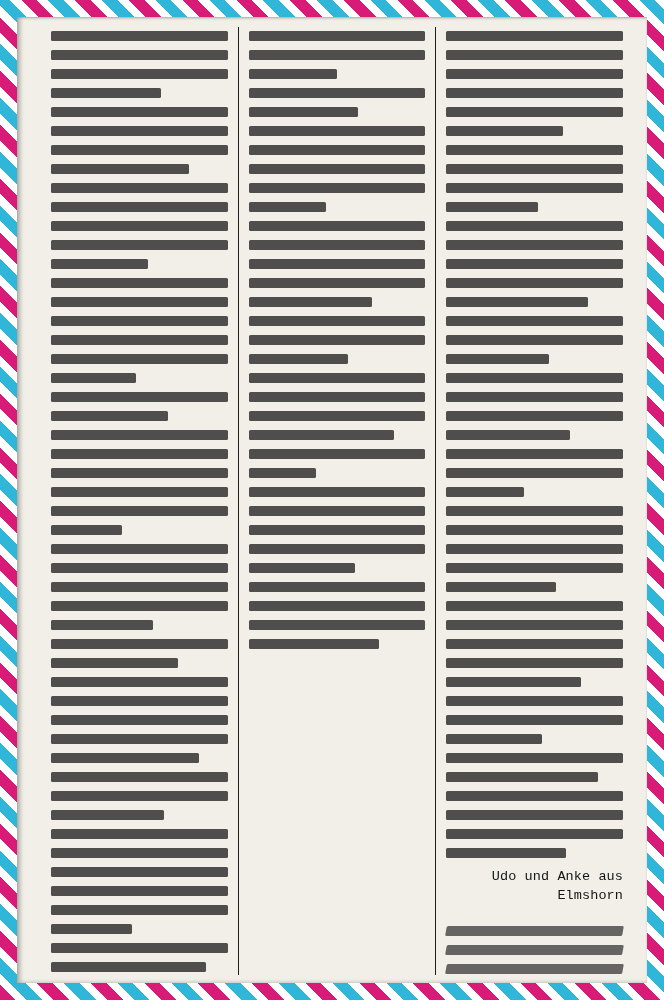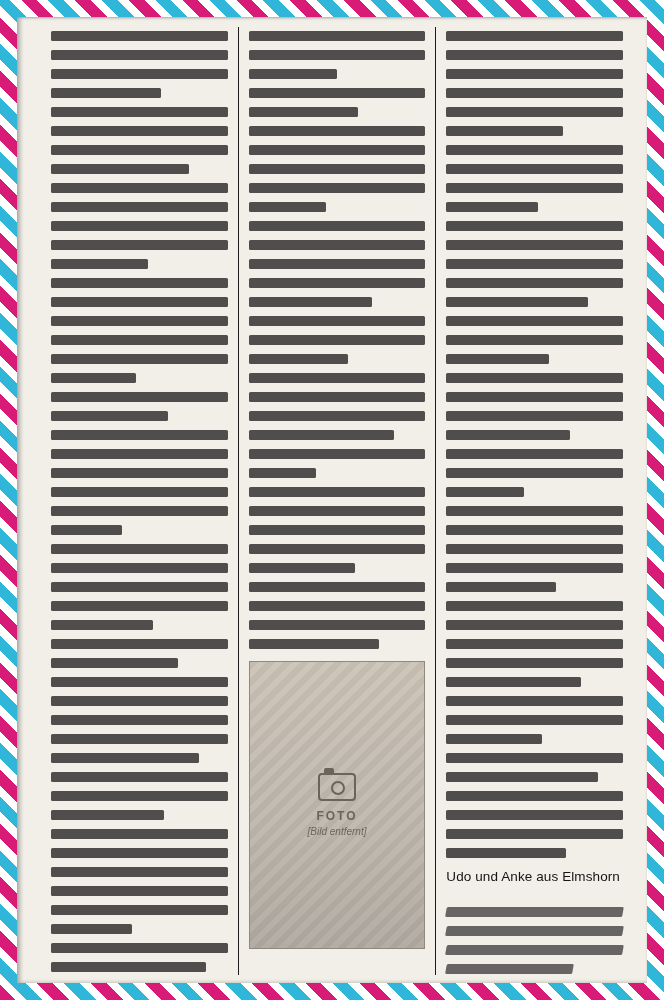--- a/index.html
+++ b/index.html
@@ -33,21 +33,21 @@
   }
   .col + .col{border-left:1.5px solid #1c1c1c;}
   
   .gl{
     height:9.5px;margin-bottom:9.5px;background:#2b2b2b;border-radius:1.5px;
     opacity:.82;
   }
   .gl.it{transform:skewX(-10deg);opacity:.7;}
   p.real{
     margin:0 0 2px 0;font-size:13.5px;line-height:19px;color:#151515;
-    text-align:left;letter-spacing:.1px;
+    text-align:right;letter-spacing:.1px;font-family:Liberation Mono, monospace;
   }
   .gap{height:19px;}
   .photo{
     margin:12px 0 6px 0;height:288px;width:100%;
     background:
       repeating-linear-gradient(135deg, rgba(0,0,0,.05) 0 6px, rgba(0,0,0,0) 6px 12px),
       linear-gradient(180deg,#cfc6ba 0%,#c2bbb1 55%,#b3ada5 100%);
     border:1px solid #8f887d;box-sizing:border-box;
     display:flex;flex-direction:column;align-items:center;justify-content:center;
     color:#6b6459;
@@ -144,25 +144,20 @@
         <div class="gl" style="width: 38%;"></div>
         <div class="gl"></div>
         <div class="gl"></div>
         <div class="gl"></div>
         <div class="gl"></div>
         <div class="gl" style="width: 60%;"></div>
         <div class="gl"></div>
         <div class="gl"></div>
         <div class="gl"></div>
         <div class="gl" style="width: 74%;"></div>
-        <div class="photo">
-          <div class="cam"></div>
-          <div class="lbl">FOTO</div>
-          <div class="note">[Bild entfernt]</div>
-        </div>
       </div>
     <div class="col">
         <div class="gl"></div>
         <div class="gl"></div>
         <div class="gl"></div>
         <div class="gl"></div>
         <div class="gl"></div>
         <div class="gl" style="width: 66%;"></div>
         <div class="gl"></div>
         <div class="gl"></div>

